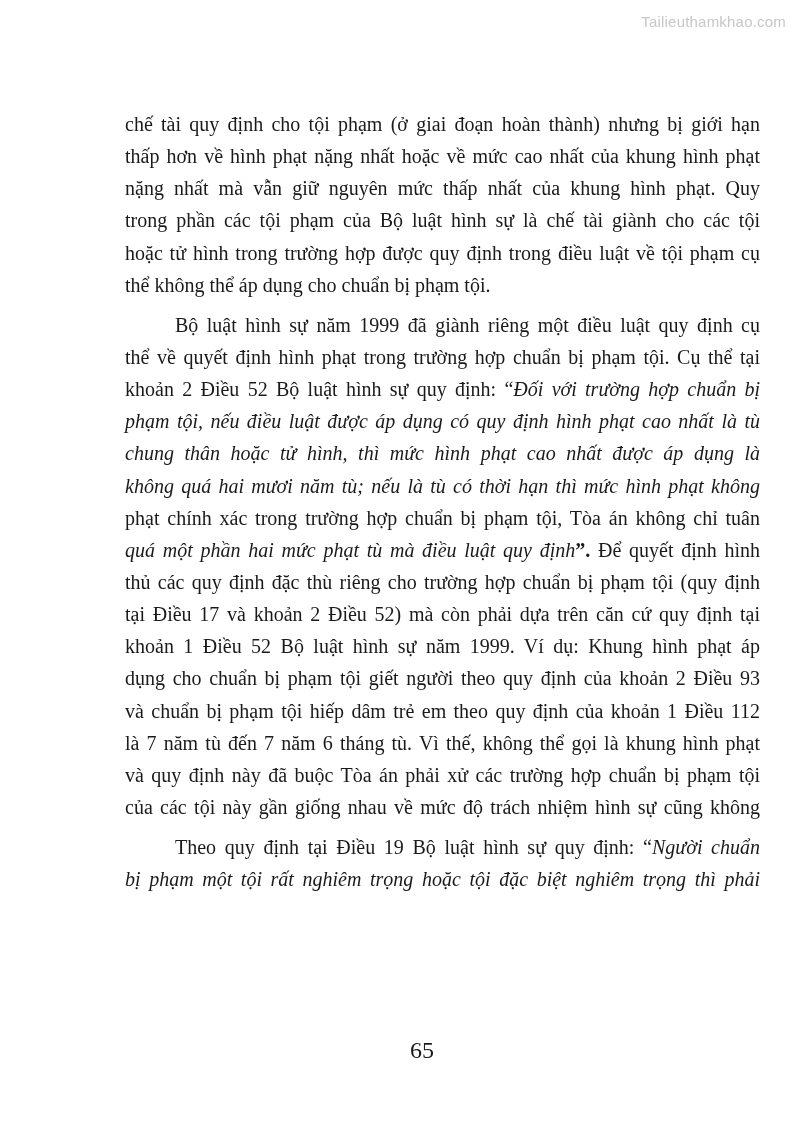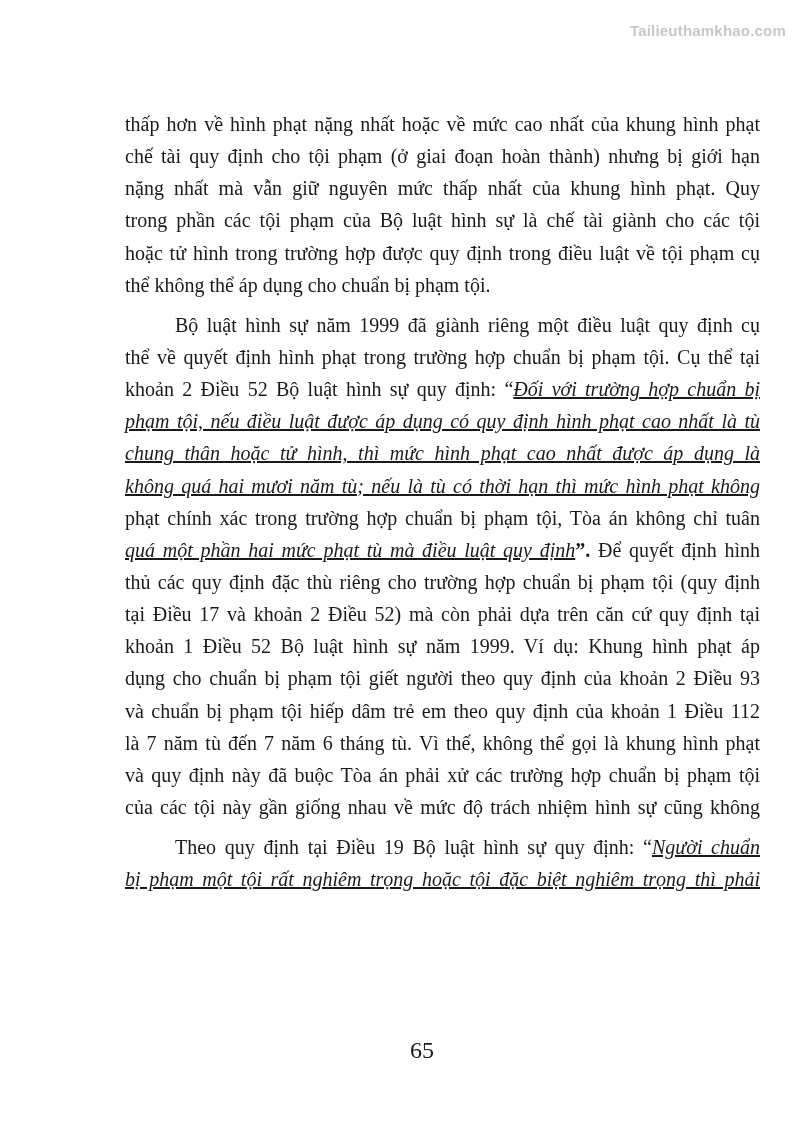--- a/index.html
+++ b/index.html
@@ -11,28 +11,27 @@
     position: relative;
     width: 794px;
     height: 1123px;
     background: #ffffff;
     overflow: hidden;
     font-family: "Liberation Serif", "DejaVu Serif", serif;
     color: #1a1a1a;
   }
   .watermark {
     position: absolute;
-    top: 22px;
+    top: 13px;
     right: 8px;
     font-family: "Liberation Sans", "DejaVu Sans", sans-serif;
     font-size: 15px;
     color: #c7c7c7;
     text-shadow: -1px -1px 0 #ffffff;
     letter-spacing: 0.2px;
-    font-weight: bold;
   }
   .doc-body {
     position: absolute;
     left: 125px;
     top: 108px;
     width: 635px;
   }
   .paragraph {
     margin: 0 0 8px 0;
   }
@@ -45,40 +44,40 @@
     white-space: normal;
     overflow: visible;
   }
   .line.indent {
     padding-left: 50px;
   }
   .line.flush {
     text-align-last: left;
   }
   .run.n { font-style: normal; font-weight: normal; }
-  .run.i { font-style: italic; font-weight: normal; text-decoration: underline; }
+  .run.i { font-style: italic; font-weight: normal; }
   .run.b { font-style: normal; font-weight: bold; }
   .page-number {
     position: absolute;
     top: 1037px;
     left: 410px;
     font-size: 24px;
     color: #1a1a1a;
   }
 </style>
 </head>
 <body>
 
 <div class="page">
   <div class="watermark">Tailieuthamkhao.com</div>
 
   <main class="doc-body">
       <div class="paragraph">
+        <div class="line"><span class="run n">chế tài quy định cho tội phạm (ở giai đoạn hoàn thành) nhưng bị giới hạn</span></div>
         <div class="line"><span class="run n">thấp hơn về hình phạt nặng nhất hoặc về mức cao nhất của khung hình phạt</span></div>
-        <div class="line"><span class="run n">chế tài quy định cho tội phạm (ở giai đoạn hoàn thành) nhưng bị giới hạn</span></div>
         <div class="line"><span class="run n">nặng nhất mà vẫn giữ nguyên mức thấp nhất của khung hình phạt. Quy</span></div>
         <div class="line"><span class="run n">trong phần các tội phạm của Bộ luật hình sự là chế tài giành cho các tội</span></div>
         <div class="line"><span class="run n">hoặc tử hình trong trường hợp được quy định trong điều luật về tội phạm cụ</span></div>
         <div class="line flush"><span class="run n">thể không thể áp dụng cho chuẩn bị phạm tội.</span></div>
       </div>
       <div class="paragraph">
         <div class="line indent"><span class="run n">Bộ luật hình sự năm 1999 đã giành riêng một điều luật quy định cụ</span></div>
         <div class="line"><span class="run n">thể về quyết định hình phạt trong trường hợp chuẩn bị phạm tội. Cụ thể tại</span></div>
         <div class="line"><span class="run n">khoản 2 Điều 52 Bộ luật hình sự quy định: “</span><span class="run i">Đối với trường hợp chuẩn bị</span></div>
         <div class="line"><span class="run i">phạm tội, nếu điều luật được áp dụng có quy định hình phạt cao nhất là tù</span></div>

